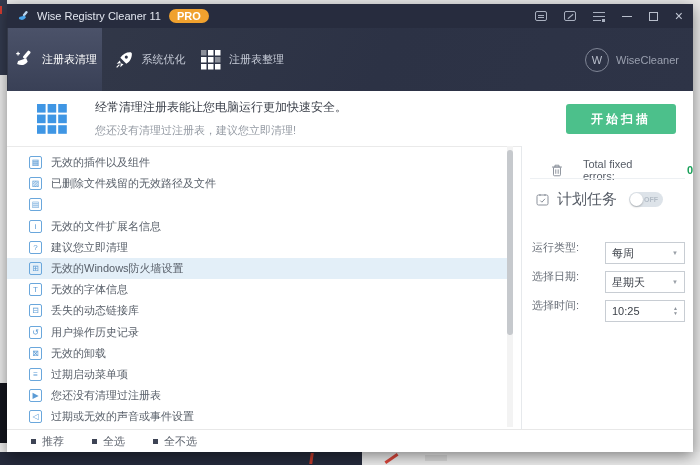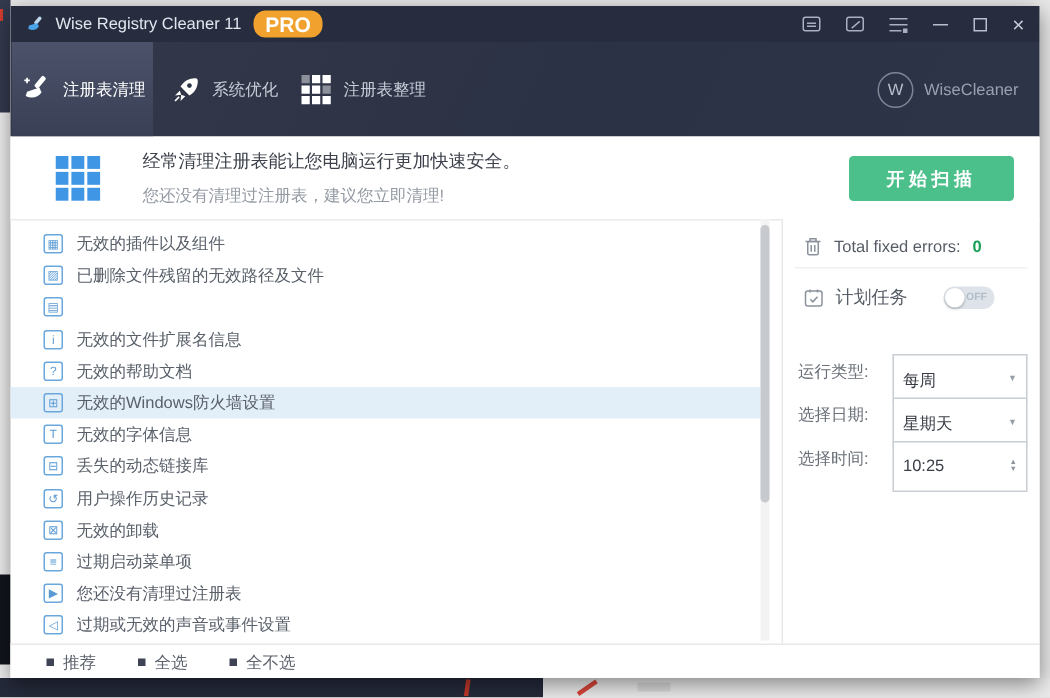--- a/index.html
+++ b/index.html
@@ -19,21 +19,21 @@
 
   
   .window { position:absolute; left:7px; top:4px; width:686px; height:448px; background:#fff;
             box-shadow:0 4px 14px rgba(0,0,0,.45); }
 
   
   .titlebar { position:absolute; left:0; top:0; right:0; height:24px; background:#272c3e;
               display:flex; align-items:center; padding:12px 10px; }
   .app-icon { width:13px; height:13px; flex:none; }
   .win-title { margin-left:7px; font-size:11px; color:#e2e6ef; }
-  .pro-badge { margin-left:8px; background:#f0a12e; color:#fff; font-size:14px; font-weight:bold;
+  .pro-badge { margin-left:8px; background:#f0a12e; color:#fff; font-size:11px; font-weight:bold;
                padding:1px 8px; border-radius:8px; }
   .tb-right { margin-left:auto; display:flex; align-items:center; gap:17px; color:#a9b0bf; }
   .tb-box { width:12px; height:10px; border:1px solid #a9b0bf; border-radius:2px; position:relative; }
   .tb-box.chat::after { content:""; position:absolute; left:2px; top:3px; width:6px; height:1px;
       background:#a9b0bf; box-shadow:0 2px 0 #a9b0bf; }
   .tb-box.edit::after { content:""; position:absolute; left:2px; top:4px; width:7px; height:1px;
       background:#a9b0bf; transform:rotate(-40deg); }
   .tb-menu { width:12px; height:9px; background:
       linear-gradient(#a9b0bf,#a9b0bf) 0 0/12px 1px no-repeat,
       linear-gradient(#a9b0bf,#a9b0bf) 0 4px/12px 1px no-repeat,
@@ -73,36 +73,36 @@
   .row-icon { width:13px; height:13px; border:1px solid #6aa7dc; border-radius:2px; color:#5b9bd5;
               font-size:8px; line-height:11px; text-align:center; flex:none; }
   .row-label { font-size:11px; color:#59606a; white-space:nowrap; }
 
   .scroll-track { position:absolute; left:500px; top:142px; width:6px; bottom:25px; background:#f3f3f3; }
   .scroll-thumb { position:absolute; left:500px; top:146px; width:6px; height:185px; background:#c6c9cd; border-radius:3px; }
   .panel-divider { position:absolute; left:514px; top:142px; bottom:23px; width:1px; background:#e6e9ec; }
 
   
   .panel { position:absolute; left:515px; top:142px; right:0; bottom:23px; background:#fff; }
-  .p-row1 { position:absolute; left:14px; top:12px; display:flex; align-items:center; gap:8px; }
+  .p-row1 { position:absolute; left:29px; top:12px; display:flex; align-items:center; gap:20px; }
   .p-errors-label { font-size:11px; color:#565c66; }
   .p-errors-value { font-size:11px; font-weight:bold; color:#18a058; }
   .p-div { position:absolute; left:8px; right:8px; top:32px; height:1px; background:#edf0f3; }
   .p-row2 { position:absolute; left:14px; top:44px; right:30px; display:flex; align-items:center; gap:8px; }
-  .p-sched-label { font-size:12px; color:#565c66; }
+  .p-sched-label { font-size:15px; color:#565c66; }
   .toggle { margin-left:auto; position:relative; width:34px; height:15px; background:#dde3e9;
             border-radius:8px; cursor:pointer; }
   .toggle-knob { position:absolute; left:1px; top:1px; width:13px; height:13px; background:#fff;
                  border-radius:50%; box-shadow:0 1px 2px rgba(0,0,0,.25); }
   .toggle-text { position:absolute; right:5px; top:4px; font-size:7px; font-weight:bold; color:#b3bcc6; }
   .field { position:absolute; left:10px; right:8px; height:22px; display:flex; align-items:center; }
   .f1 { top:90px; } .f2 { top:119px; } .f3 { top:148px; }
   .f-label { font-size:11px; color:#6a7079; }
-  .select { margin-left:auto; width:90px; height:22px; border:1px solid #c8cdd3; background:#fff;
-            display:flex; align-items:center; padding:16px 6px; cursor:pointer;margin-top:12px; }
+  .select { margin-left:auto; width:80px; height:22px; border:1px solid #c8cdd3; background:#fff;
+            display:flex; align-items:center; padding:4px 6px; cursor:pointer;margin-top:12px; }
   .select-value { font-size:11px; color:#3a3f47; }
   .caret { margin-left:auto; font-size:6px; color:#9aa0a8; }
   .spin { margin-left:auto; display:flex; flex-direction:column; font-size:5px; color:#8f959d; line-height:5px; }
 
   
   .footer { position:absolute; left:0; right:0; bottom:0; height:23px; border-top:1px solid #e8e8e8;
             display:flex; align-items:center; padding-left:24px; gap:28px; background:#fff; }
   .f-opt { display:flex; align-items:center; gap:6px; cursor:pointer; }
   .f-bullet { width:5px; height:5px; background:#3e4455; }
   .f-text { font-size:11px; color:#5d636d; }
@@ -213,21 +213,21 @@
         </div>
         <div class="row">
           <span class="row-icon">▤</span>
         </div>
         <div class="row">
           <span class="row-icon">i</span>
           <span class="row-label">无效的文件扩展名信息</span>
         </div>
         <div class="row">
           <span class="row-icon">?</span>
-          <span class="row-label">无效的帮助文档</span>
+          <span class="row-label">建议您立即清理</span>
         </div>
         <div class="row selected">
           <span class="row-icon">⊞</span>
           <span class="row-label">无效的Windows防火墙设置</span>
         </div>
         <div class="row">
           <span class="row-icon">T</span>
           <span class="row-label">无效的字体信息</span>
         </div>
         <div class="row">

